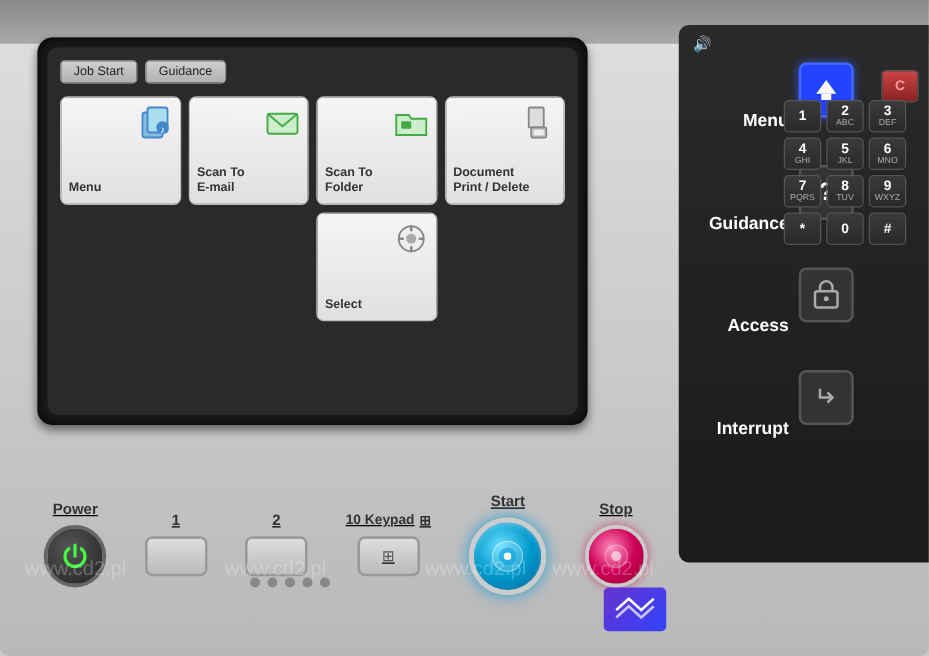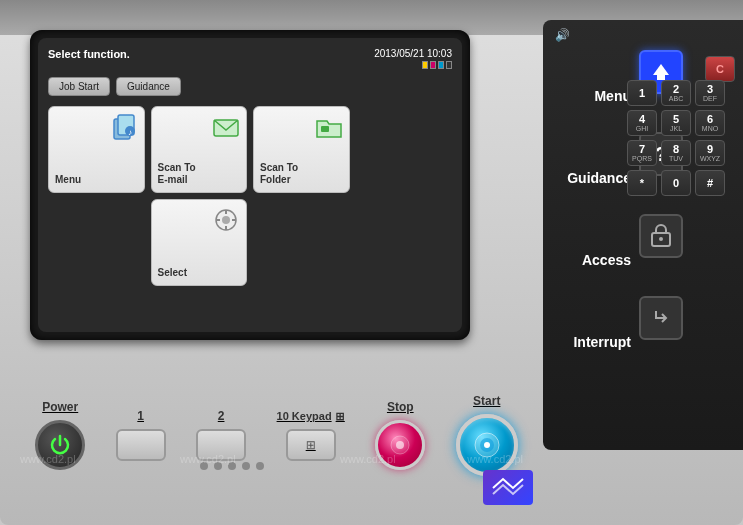--- a/index.html
+++ b/index.html
@@ -340,21 +340,21 @@
       display: flex;
       align-items: center;
       justify-content: center;
       font-size: 14px;
     }
 
     
     .watermark {
       position: absolute;
       color: rgba(255,255,255,0.25);
-      font-size: 11px;
+      font-size: 16px;
       pointer-events: none;
     }
 
     
     .dots-area {
       position: absolute;
       bottom: 55px;
       left: 200px;
       display: flex;
       gap: 6px;
@@ -422,32 +422,20 @@
 </head>
 <body>
 
 <div class="machine-body">
 
   <div class="top-dark"></div>
 
   <div class="screen-panel">
     <div class="screen-inner">
 
-      <div class="screen-header">
-        <span class="select-function-text">Select function.</span>
-        <div class="datetime-area">
-          <span class="datetime-text">2013/05/21 10:03</span>
-          <div class="toner-indicators">
-            <div class="toner-bar yellow"></div>
-            <div class="toner-bar magenta"></div>
-            <div class="toner-bar cyan"></div>
-            <div class="toner-bar black"></div>
-          </div>
-        </div>
-      </div>
 
       <div class="screen-toolbar">
         <button class="toolbar-btn">Job Start</button>
         <button class="toolbar-btn">Guidance</button>
       </div>
 
       <div class="function-grid">
 
         <div class="function-btn">
           <div class="function-btn-icon">
@@ -475,20 +463,30 @@
           <div class="function-btn-icon">
             <svg width="28" height="28" viewBox="0 0 28 28" fill="none">
               <path d="M2 8h10l2 3h12v13H2z" fill="#cceecc" stroke="#44aa44" stroke-width="1.5"></path>
               <rect x="6" y="13" width="8" height="6" fill="#44aa44" rx="1"></rect>
             </svg>
           </div>
           <span class="function-btn-label">Scan To<br>Folder</span>
         </div>
 
 
+        <div class="function-btn">
+          <div class="function-btn-icon">
+            <svg width="28" height="28" viewBox="0 0 28 28" fill="none">
+              <rect x="6" y="2" width="12" height="16" rx="1" fill="#ddd" stroke="#888" stroke-width="1.5"></rect>
+              <rect x="8" y="18" width="12" height="8" rx="1" fill="#ccc" stroke="#888" stroke-width="1.5"></rect>
+              <rect x="10" y="20" width="8" height="4" rx="1" fill="#eee"></rect>
+            </svg>
+          </div>
+          <span class="function-btn-label">Document<br>Print / Delete</span>
+        </div>
 
         <div class="function-btn empty"></div>
 
         <div class="function-btn empty"></div>
 
         <div class="function-btn">
           <div class="function-btn-icon">
             <svg width="28" height="28" viewBox="0 0 28 28" fill="none">
               <circle cx="14" cy="14" r="10" fill="#eee" stroke="#888" stroke-width="1.5"></circle>
               <circle cx="14" cy="14" r="4" fill="#aaa"></circle>
@@ -634,40 +632,40 @@
       <div class="keypad-label">
         <span>10 Keypad</span>
         <span>⊞</span>
       </div>
       <div class="keypad-rect">
         <span style="font-size:12px; color:#555;">⊞</span>
       </div>
     </div>
 
     <div class="bottom-btn-group">
-      <span class="bottom-btn-label">Stop</span>
-      <div class="stop-btn">
-        <svg width="22" height="22" viewBox="0 0 22 22" fill="none">
-          <circle cx="11" cy="11" r="9" fill="rgba(255,255,255,0.1)" stroke="rgba(255,255,255,0.3)" stroke-width="1"></circle>
-          <circle cx="11" cy="11" r="4" fill="white" opacity="0.6"></circle>
-        </svg>
-      </div>
-    </div>
-
-    <div class="bottom-btn-group">
       <span class="bottom-btn-label">Start</span>
       <div class="start-btn">
         <svg width="30" height="30" viewBox="0 0 30 30" fill="none">
           <circle cx="15" cy="15" r="12" fill="rgba(255,255,255,0.15)" stroke="rgba(255,255,255,0.5)" stroke-width="1"></circle>
           <circle cx="15" cy="15" r="7" fill="rgba(0,150,220,0.5)"></circle>
           <circle cx="15" cy="15" r="3" fill="white"></circle>
         </svg>
       </div>
     </div>
 
+    <div class="bottom-btn-group">
+      <span class="bottom-btn-label">Stop</span>
+      <div class="stop-btn">
+        <svg width="22" height="22" viewBox="0 0 22 22" fill="none">
+          <circle cx="11" cy="11" r="9" fill="rgba(255,255,255,0.1)" stroke="rgba(255,255,255,0.3)" stroke-width="1"></circle>
+          <circle cx="11" cy="11" r="4" fill="white" opacity="0.6"></circle>
+        </svg>
+      </div>
+    </div>
+
 
   </div>
 
   <div class="dots-area">
     <div class="dot"></div>
     <div class="dot"></div>
     <div class="dot"></div>
     <div class="dot"></div>
     <div class="dot"></div>
   </div>

